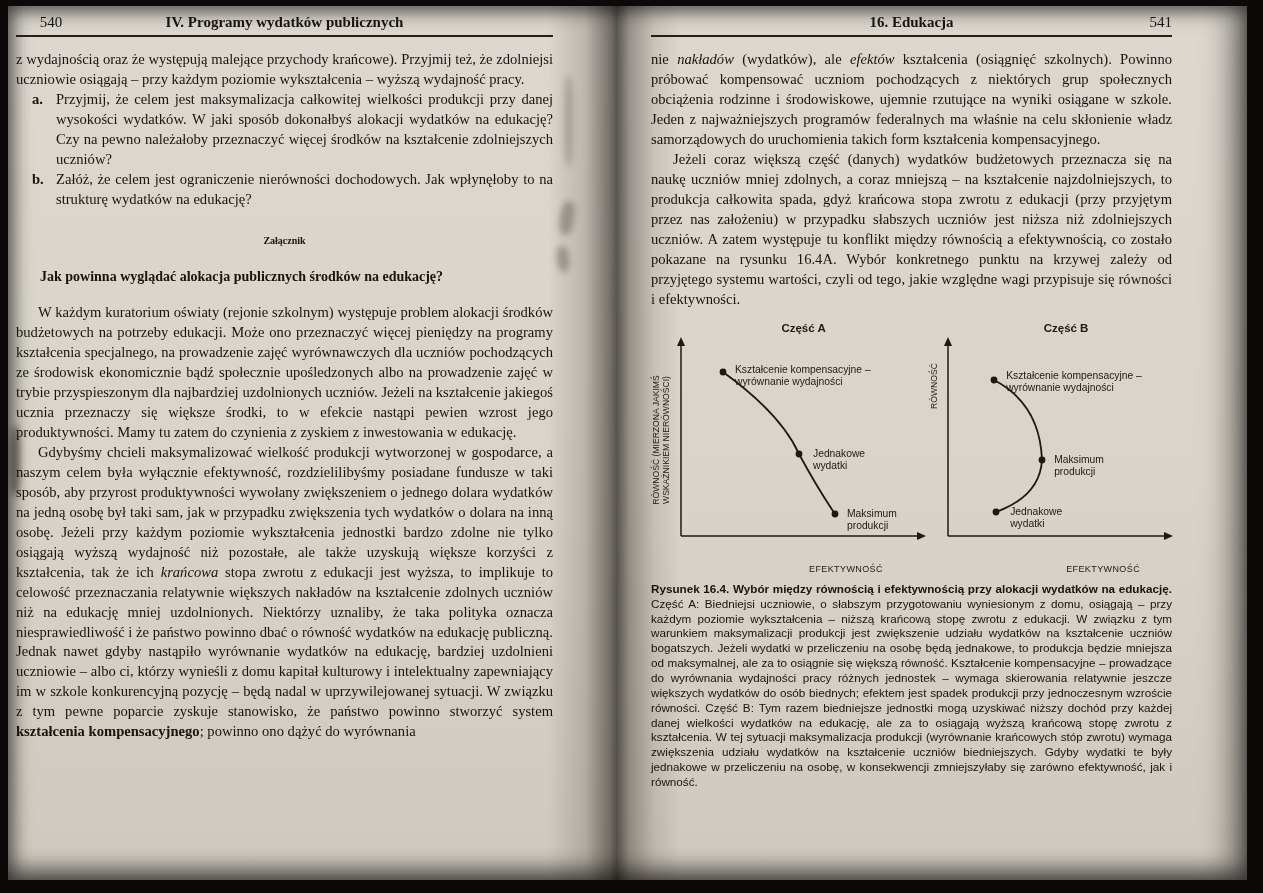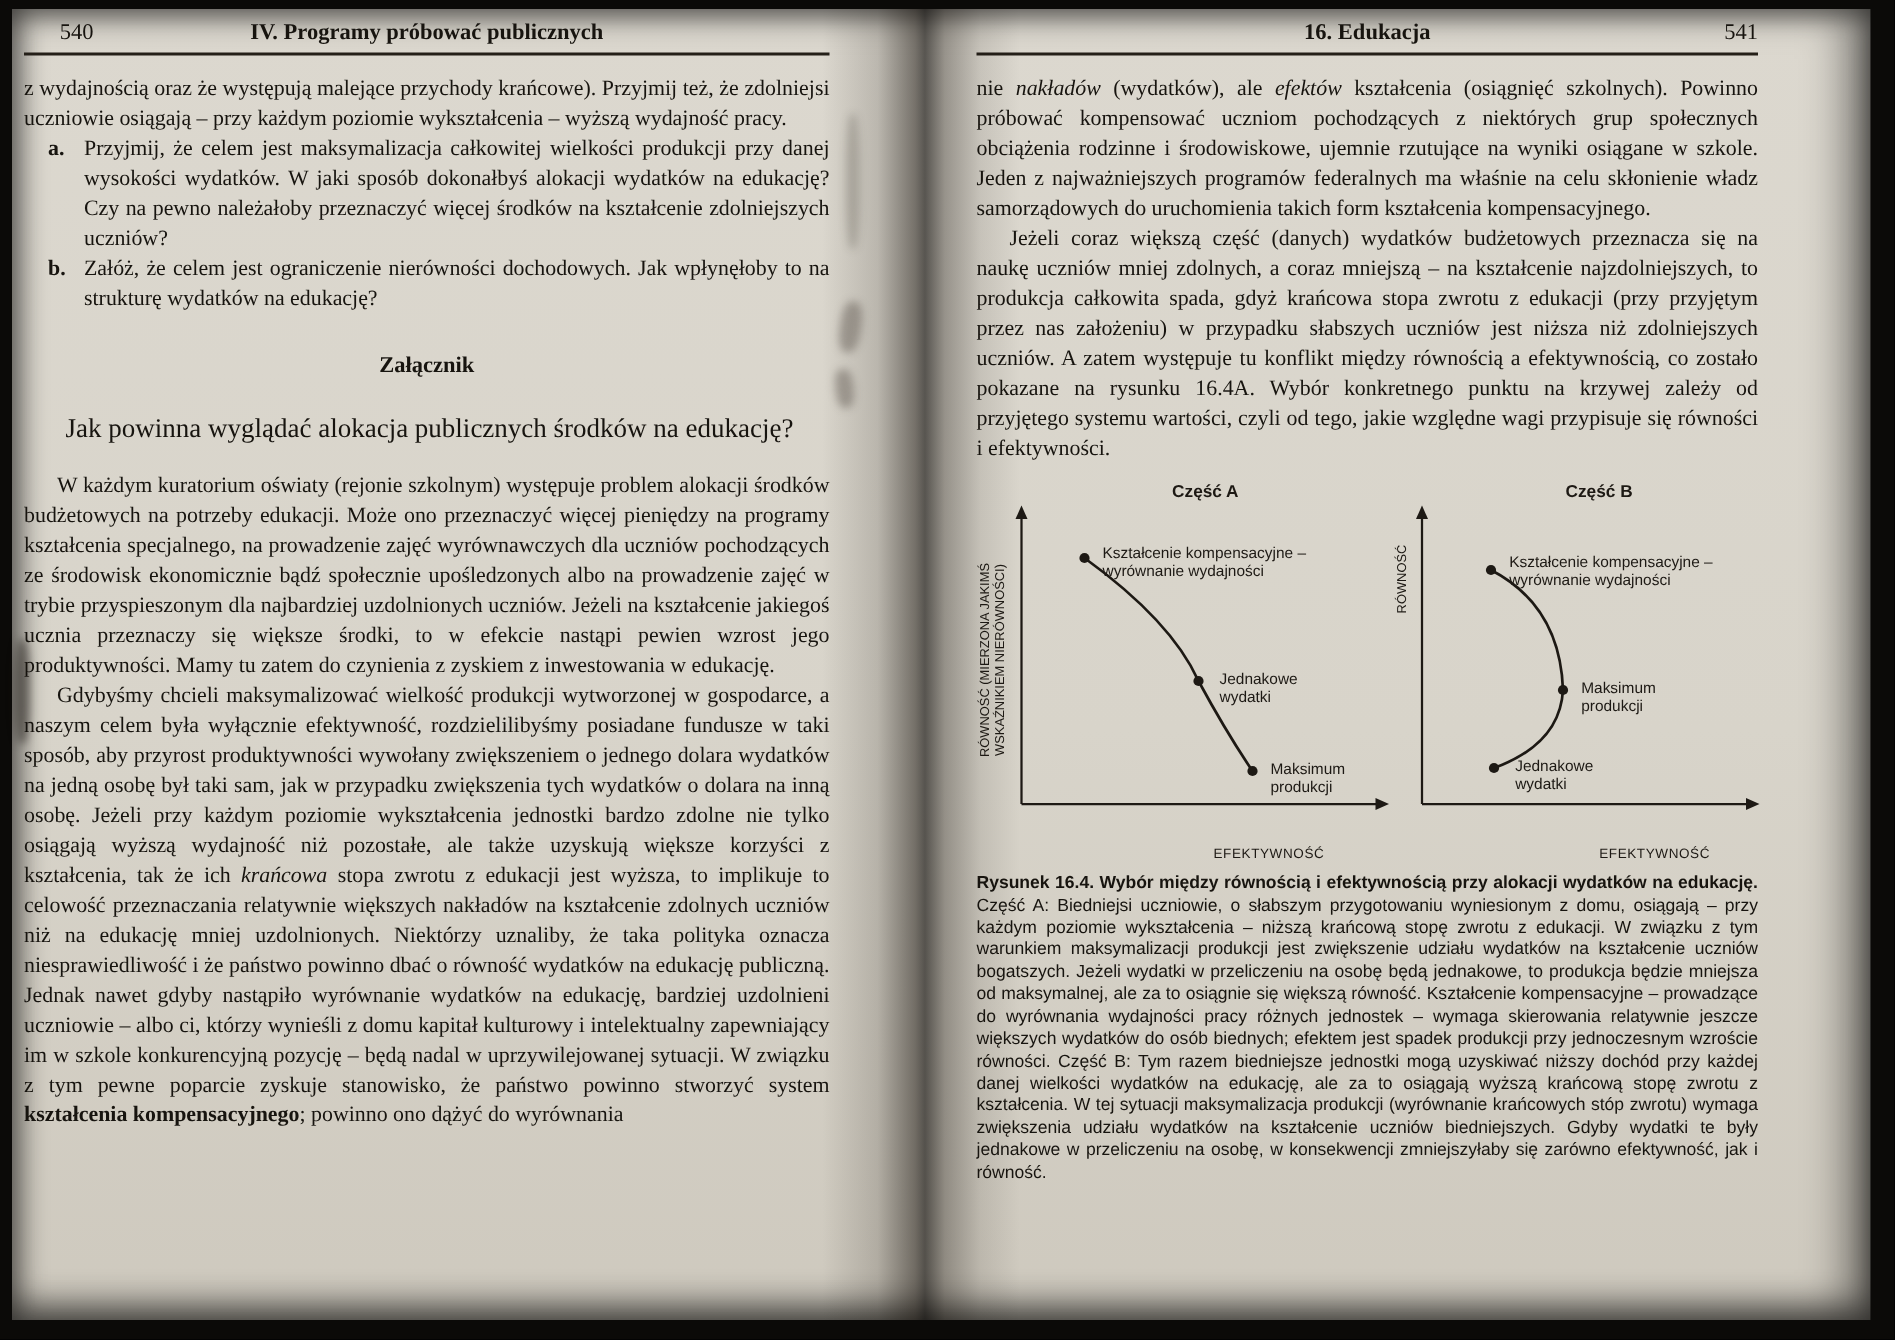--- a/index.html
+++ b/index.html
@@ -36,22 +36,22 @@
   .bodytext p{margin:0;}
   .indent{text-indent:22px;}
   .it{font-style:italic;}
   .bd{font-weight:700;}
 
   .qlist{margin:0 0 2px 16px;}
   .li{display:flex;}
   .li .mk{flex:0 0 24px;font-weight:700;}
   .li .tx{flex:1;text-align:justify;}
 
-  .appendix-heading{text-align:center;font-weight:700;font-size:15px;margin:24px 0 20px;}
-  .appendix-title{text-align:right;font-weight:400;font-size:18px;line-height:1.3;
+  .appendix-heading{text-align:center;font-weight:700;font-size:10px;margin:24px 0 20px;}
+  .appendix-title{text-align:left;font-weight:700;font-size:14px;line-height:1.3;
         margin:0 24px 17px;}
 
   
   .figure{margin:12px 0 8px;}
   .charts{display:flex;gap:4px;}
   .chart{position:relative;height:252px;font-family:"Liberation Sans",sans-serif;color:#1d1914;}
   .chart-a{width:280px;}
   .chart-b{width:250px;}
   .chart-title{position:absolute;top:0;left:32px;right:0;text-align:center;
         font-size:11.5px;font-weight:700;}
@@ -71,21 +71,21 @@
 </style>
 </head>
 <body>
 
 <div class="scan">
   <div class="spread">
 
     <section class="page page-left">
       <header class="page-header">
         <span class="page-num pn-left">540</span>
-        <span class="running-head">IV. Programy próbować publicznych</span>
+        <span class="running-head">IV. Programy wydatków publicznych</span>
         <span></span>
       </header>
       <div class="head-rule"></div>
 
       <div class="bodytext">
         <p>z wydajnością oraz że występują malejące przychody krańcowe). Przyjmij też, że zdolniejsi uczniowie osiągają – przy każdym poziomie wykształcenia – wyższą wydajność pracy.</p>
 
         <div class="qlist">
           <div class="li">
             <span class="mk">a.</span>

